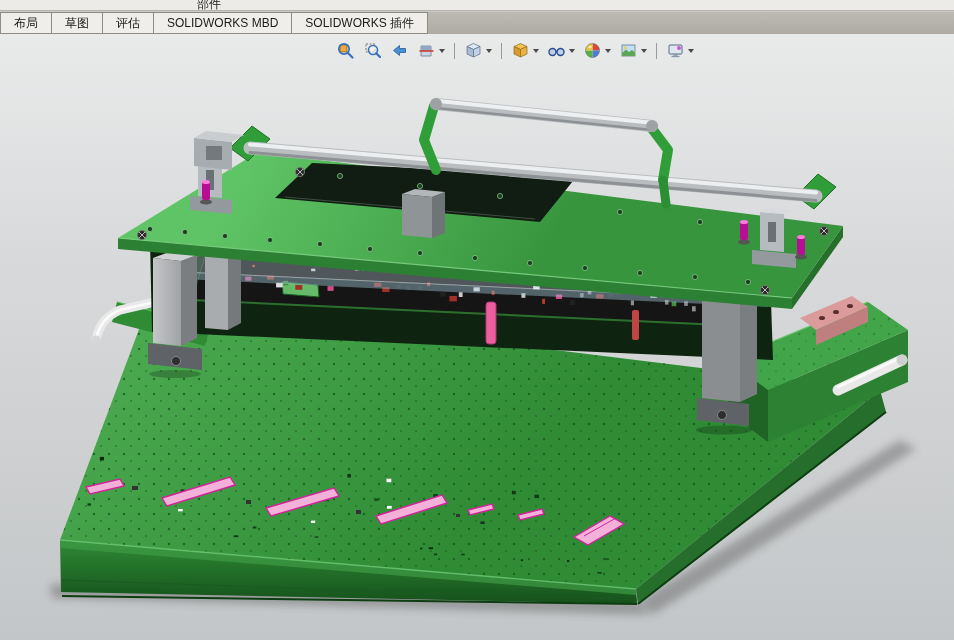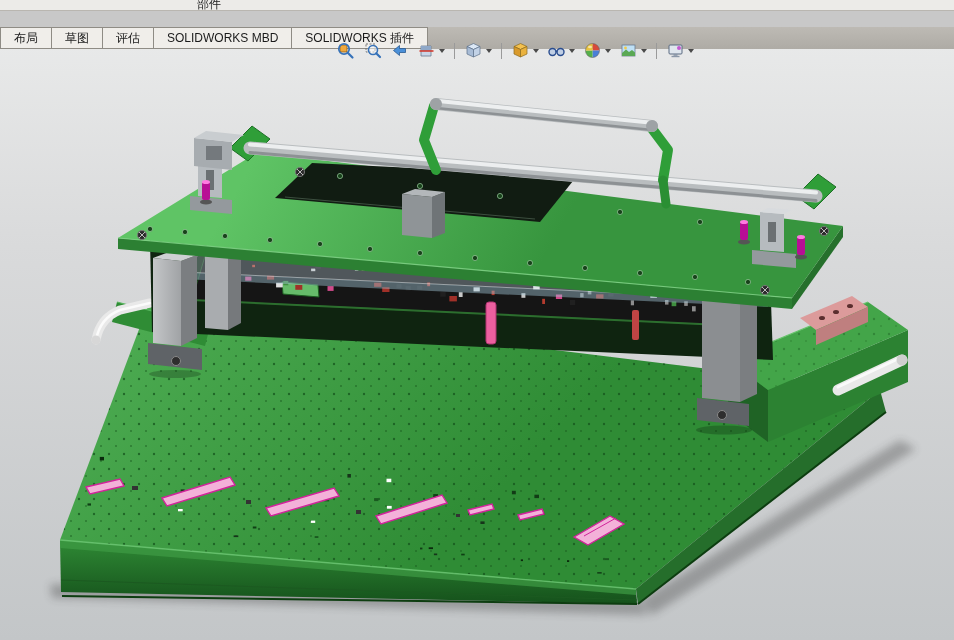--- a/index.html
+++ b/index.html
@@ -5,21 +5,21 @@
   html,body{margin:0;padding:0;width:954px;height:640px;overflow:hidden;
     font-family:"Liberation Sans","DejaVu Sans",sans-serif;background:#c8c8c8;}
   .app{position:relative;width:954px;height:640px;}
 
   
   .ribbon-partial{position:absolute;left:0;top:0;width:954px;height:10px;
     background:#ecebe8;border-bottom:1px solid #b9b6b0;overflow:hidden;z-index:5;}
   .ribbon-partial span{position:absolute;left:197px;top:-4px;font-size:12px;color:#222;}
 
   
-  .tab-bar{position:absolute;left:0;top:27px;width:954px;height:22px;
+  .tab-bar{position:absolute;left:0;top:12px;width:954px;height:22px;
     background:linear-gradient(180deg,#bdbab4,#aeaba5);display:flex;align-items:stretch;z-index:5;}
   .tab{background:#f0eeea;border:1px solid #8f8c85;border-left:none;
     padding:0 13px;display:flex;align-items:center;font-size:12px;color:#1b1b1b;cursor:default;white-space:nowrap;}
   .tab:first-child{border-left:1px solid #8f8c85;}
 
   
   .viewport{position:absolute;left:0;top:33px;width:954px;height:607px;
     background:linear-gradient(180deg,#e9eaea 0%,#d9dadb 35%,#c3c6c8 100%);z-index:1;}
   .model-svg{position:absolute;left:0;top:0;width:954px;height:640px;z-index:2;pointer-events:none;}
 

